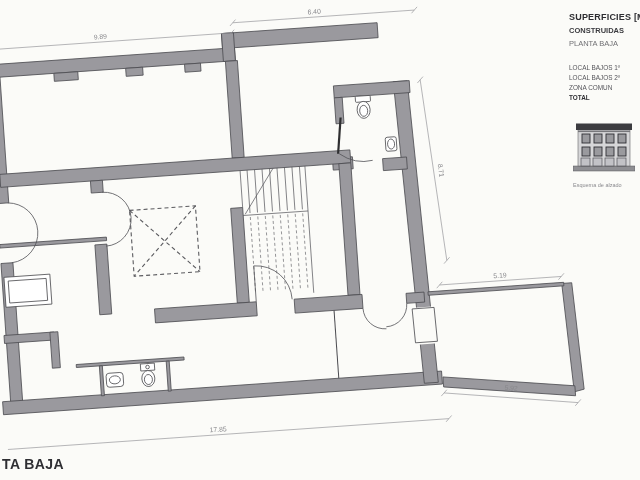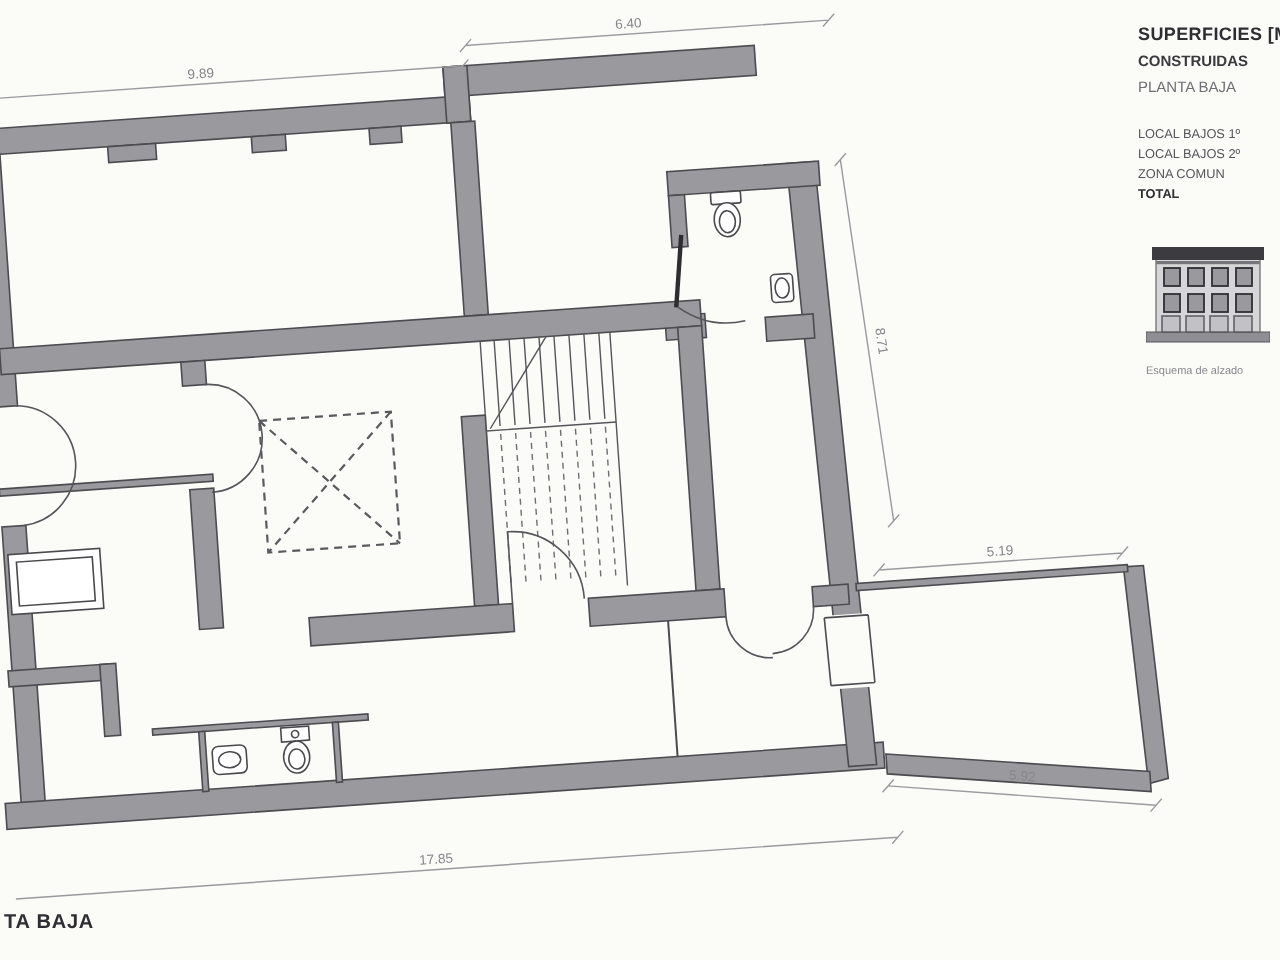--- a/index.html
+++ b/index.html
@@ -10,21 +10,21 @@
   
   .panel{position:absolute;left:569px;top:12px;width:75px;color:#3a3a3c;}
   .panel .t1{font-size:9px;font-weight:bold;white-space:nowrap;letter-spacing:.2px;color:#2e2e32;}
   .panel .t2{font-size:7.5px;font-weight:bold;margin-top:4px;color:#3a3a3e;}
   .panel .t3{font-size:7.5px;color:#707074;margin-top:4px;}
   .panel .items{margin-top:15px;}
   .panel .item{font-size:6.4px;color:#55555a;line-height:10px;white-space:nowrap;}
   .panel .item.total{font-weight:bold;color:#2f2f33;}
   .elev{position:absolute;left:573px;top:120px;width:64px;}
   .elev .caption{font-size:5.5px;color:#8a8a8e;margin-top:5px;white-space:nowrap;}
-  .footer-title{position:absolute;left:2px;top:456px;font-size:10px;font-weight:bold;
+  .footer-title{position:absolute;left:2px;top:456px;font-size:14px;font-weight:bold;
                 color:#2f2f33;letter-spacing:.4px;white-space:nowrap;}
 </style>
 </head>
 <body>
 
 <div class="canvas">
 
   <svg class="plan-svg" width="640" height="480" viewBox="0 0 640 480">
     <g transform="rotate(-4 280 240)">
 

